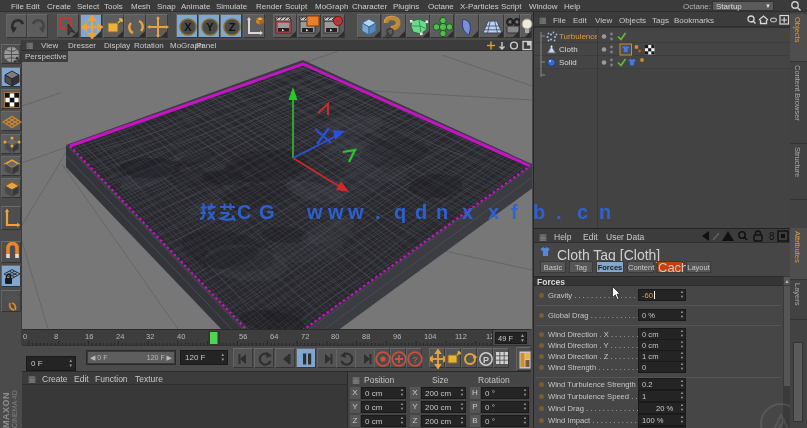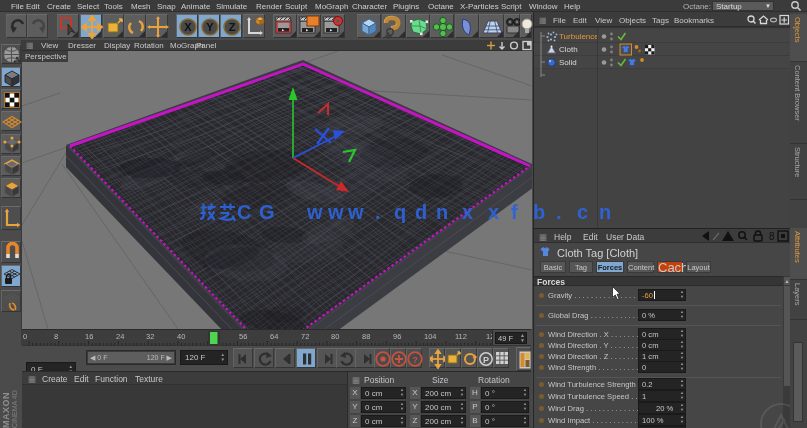--- a/index.html
+++ b/index.html
@@ -463,21 +463,21 @@
       <text x="402" y="9" font-size="7.5" fill="#b8b8b8" font-family="Liberation Sans">104</text>
       <text x="433" y="9" font-size="7.5" fill="#b8b8b8" font-family="Liberation Sans">112</text>
       <text x="464" y="9" font-size="7.5" fill="#b8b8b8" font-family="Liberation Sans">120</text>
       <text x="472" y="9" font-size="7.5" fill="#b8b8b8" font-family="Liberation Sans">12</text>
     </svg>
     <div style="position:absolute;left:470px;top:0px;width:39px;height:16px;background:#4b4b4b;border-left:1px solid #2a2a2a">
       <div style="position:absolute;left:2px;top:2px;width:32px;height:12px;background:#242424;border:1px solid #1a1a1a;color:#c8c8c8;font-size:7.5px;line-height:11px;padding-left:2px">49 F<span style="position:absolute;right:1px;top:0px;font-size:5px;line-height:5px;color:#999">▲<br>▼</span></div>
     </div>
   </div>
 <div class="abs" id="transport" style="left:22px;top:345px;width:509px;height:26px;background:#4b4b4b;border-top:1px solid #333">
-    <div style="position:absolute;left:4px;top:16px;width:50px;height:15px;background:#242424;border:1px solid #1a1a1a;color:#c8c8c8;font-size:8px;line-height:14px;padding-left:4px">0 F<span style="position:absolute;right:2px;top:1px;font-size:4.5px;line-height:5px;color:#999">▲<br>▼</span></div>
+    <div style="position:absolute;left:4px;top:10px;width:50px;height:15px;background:#242424;border:1px solid #1a1a1a;color:#c8c8c8;font-size:8px;line-height:14px;padding-left:4px">0 F<span style="position:absolute;right:2px;top:1px;font-size:4.5px;line-height:5px;color:#999">▲<br>▼</span></div>
     <div style="position:absolute;left:64px;top:4px;width:90px;height:15px;background:#3a3a3a;border:1px solid #2a2a2a">
       <div style="position:absolute;left:1px;top:1px;width:86px;height:11px;background:#5e5e5e;color:#bbb;font-size:7px;line-height:11px">
         <span style="position:absolute;left:2px">◀ 0 F</span>
         <span style="position:absolute;right:2px">120 F ▶</span>
       </div>
     </div>
     <div style="position:absolute;left:158px;top:4px;width:48px;height:15px;background:#242424;border:1px solid #1a1a1a;color:#c8c8c8;font-size:8px;line-height:14px;padding-left:4px">120 F<span style="position:absolute;right:2px;top:1px;font-size:4.5px;line-height:5px;color:#999">▲<br>▼</span></div>
     <div style="position:absolute;left:211px;top:2px;width:20px;height:20px;background:#545454;border-top:1px solid #6b6b6b;border-left:1px solid #646464;border-right:1px solid #393939;border-bottom:1px solid #343434;">
       <svg width="20" height="20" viewBox="0 0 20 20" style="position:absolute;left:0;top:0">
         <path d="M6 10 L12 5 V15Z" fill="#2f2f2f"></path>
@@ -719,21 +719,21 @@
         <path d="M29 2 L35 12 L23 12Z" fill="#111"></path>
         <circle cx="43" cy="6" r="3.2" fill="none" stroke="#111" stroke-width="1.5"></circle>
         <line x1="45.5" y1="8.5" x2="48" y2="11" stroke="#111" stroke-width="1.7"></line>
         <rect x="55" y="6" width="8" height="6" rx="1" fill="none" stroke="#111" stroke-width="1.5"></rect>
         <path d="M56.5 6 V4.5 A2.5 2.5 0 0 1 61.5 4.5 V6" fill="none" stroke="#111" stroke-width="1.5"></path>
         <text x="70" y="11" font-size="10" fill="#111" font-family="Liberation Sans">8</text>
         <rect x="79" y="2" width="10" height="10" fill="none" stroke="#111" stroke-width="1.4"></rect>
         <rect x="82" y="5" width="4" height="4" fill="#111"></rect>
       </svg>
     </div>
-    <div style="position:absolute;left:5px;top:17px;width:200px;height:12px;color:#d0d0d0;font-size:11px">
+    <div style="position:absolute;left:5px;top:17px;width:200px;height:12px;color:#d0d0d0;font-size:14px">
       <svg width="13" height="12" viewBox="0 0 13 12" style="position:absolute;left:0;top:0">
         <path d="M1.5 3 L4.5 1 L6 2.5 L7.5 1 L10.5 3 L9.5 5.5 L9 4.5 L9 10 L4 10 L4 4.5 L3.5 5.5Z" fill="#5588dd"></path>
       </svg>
       <span style="position:absolute;left:18px;top:1px">Cloth Tag [Cloth]</span>
     </div>
     <div style="position:absolute;left:6px;top:32px;width:26px;height:12px;background:#565656;border:1px solid #3a3a3a;color:#c8c8c8;font-size:7.5px;font-weight:normal;text-align:center;line-height:11px">Basic</div>
     <div style="position:absolute;left:35px;top:32px;width:24px;height:12px;background:#565656;border:1px solid #3a3a3a;color:#c8c8c8;font-size:7.5px;font-weight:normal;text-align:center;line-height:11px">Tag</div>
     <div style="position:absolute;left:62px;top:32px;width:28px;height:12px;background:#7fa7cf;border:1px solid #3a3a3a;color:#1a1a1a;font-size:7.5px;font-weight:bold;text-align:center;line-height:11px">Forces</div>
     <div style="position:absolute;left:93px;top:32px;width:27px;height:12px;background:#565656;border:1px solid #3a3a3a;color:#c8c8c8;font-size:7.5px;font-weight:normal;text-align:center;line-height:11px">Content</div>
     <div style="position:absolute;left:123px;top:32px;width:26px;height:12px;background:#c2410c;border:1px solid #3a3a3a;color:#c8c8c8;font-size:13px;font-weight:normal;text-align:center;line-height:11px">Cache</div>

